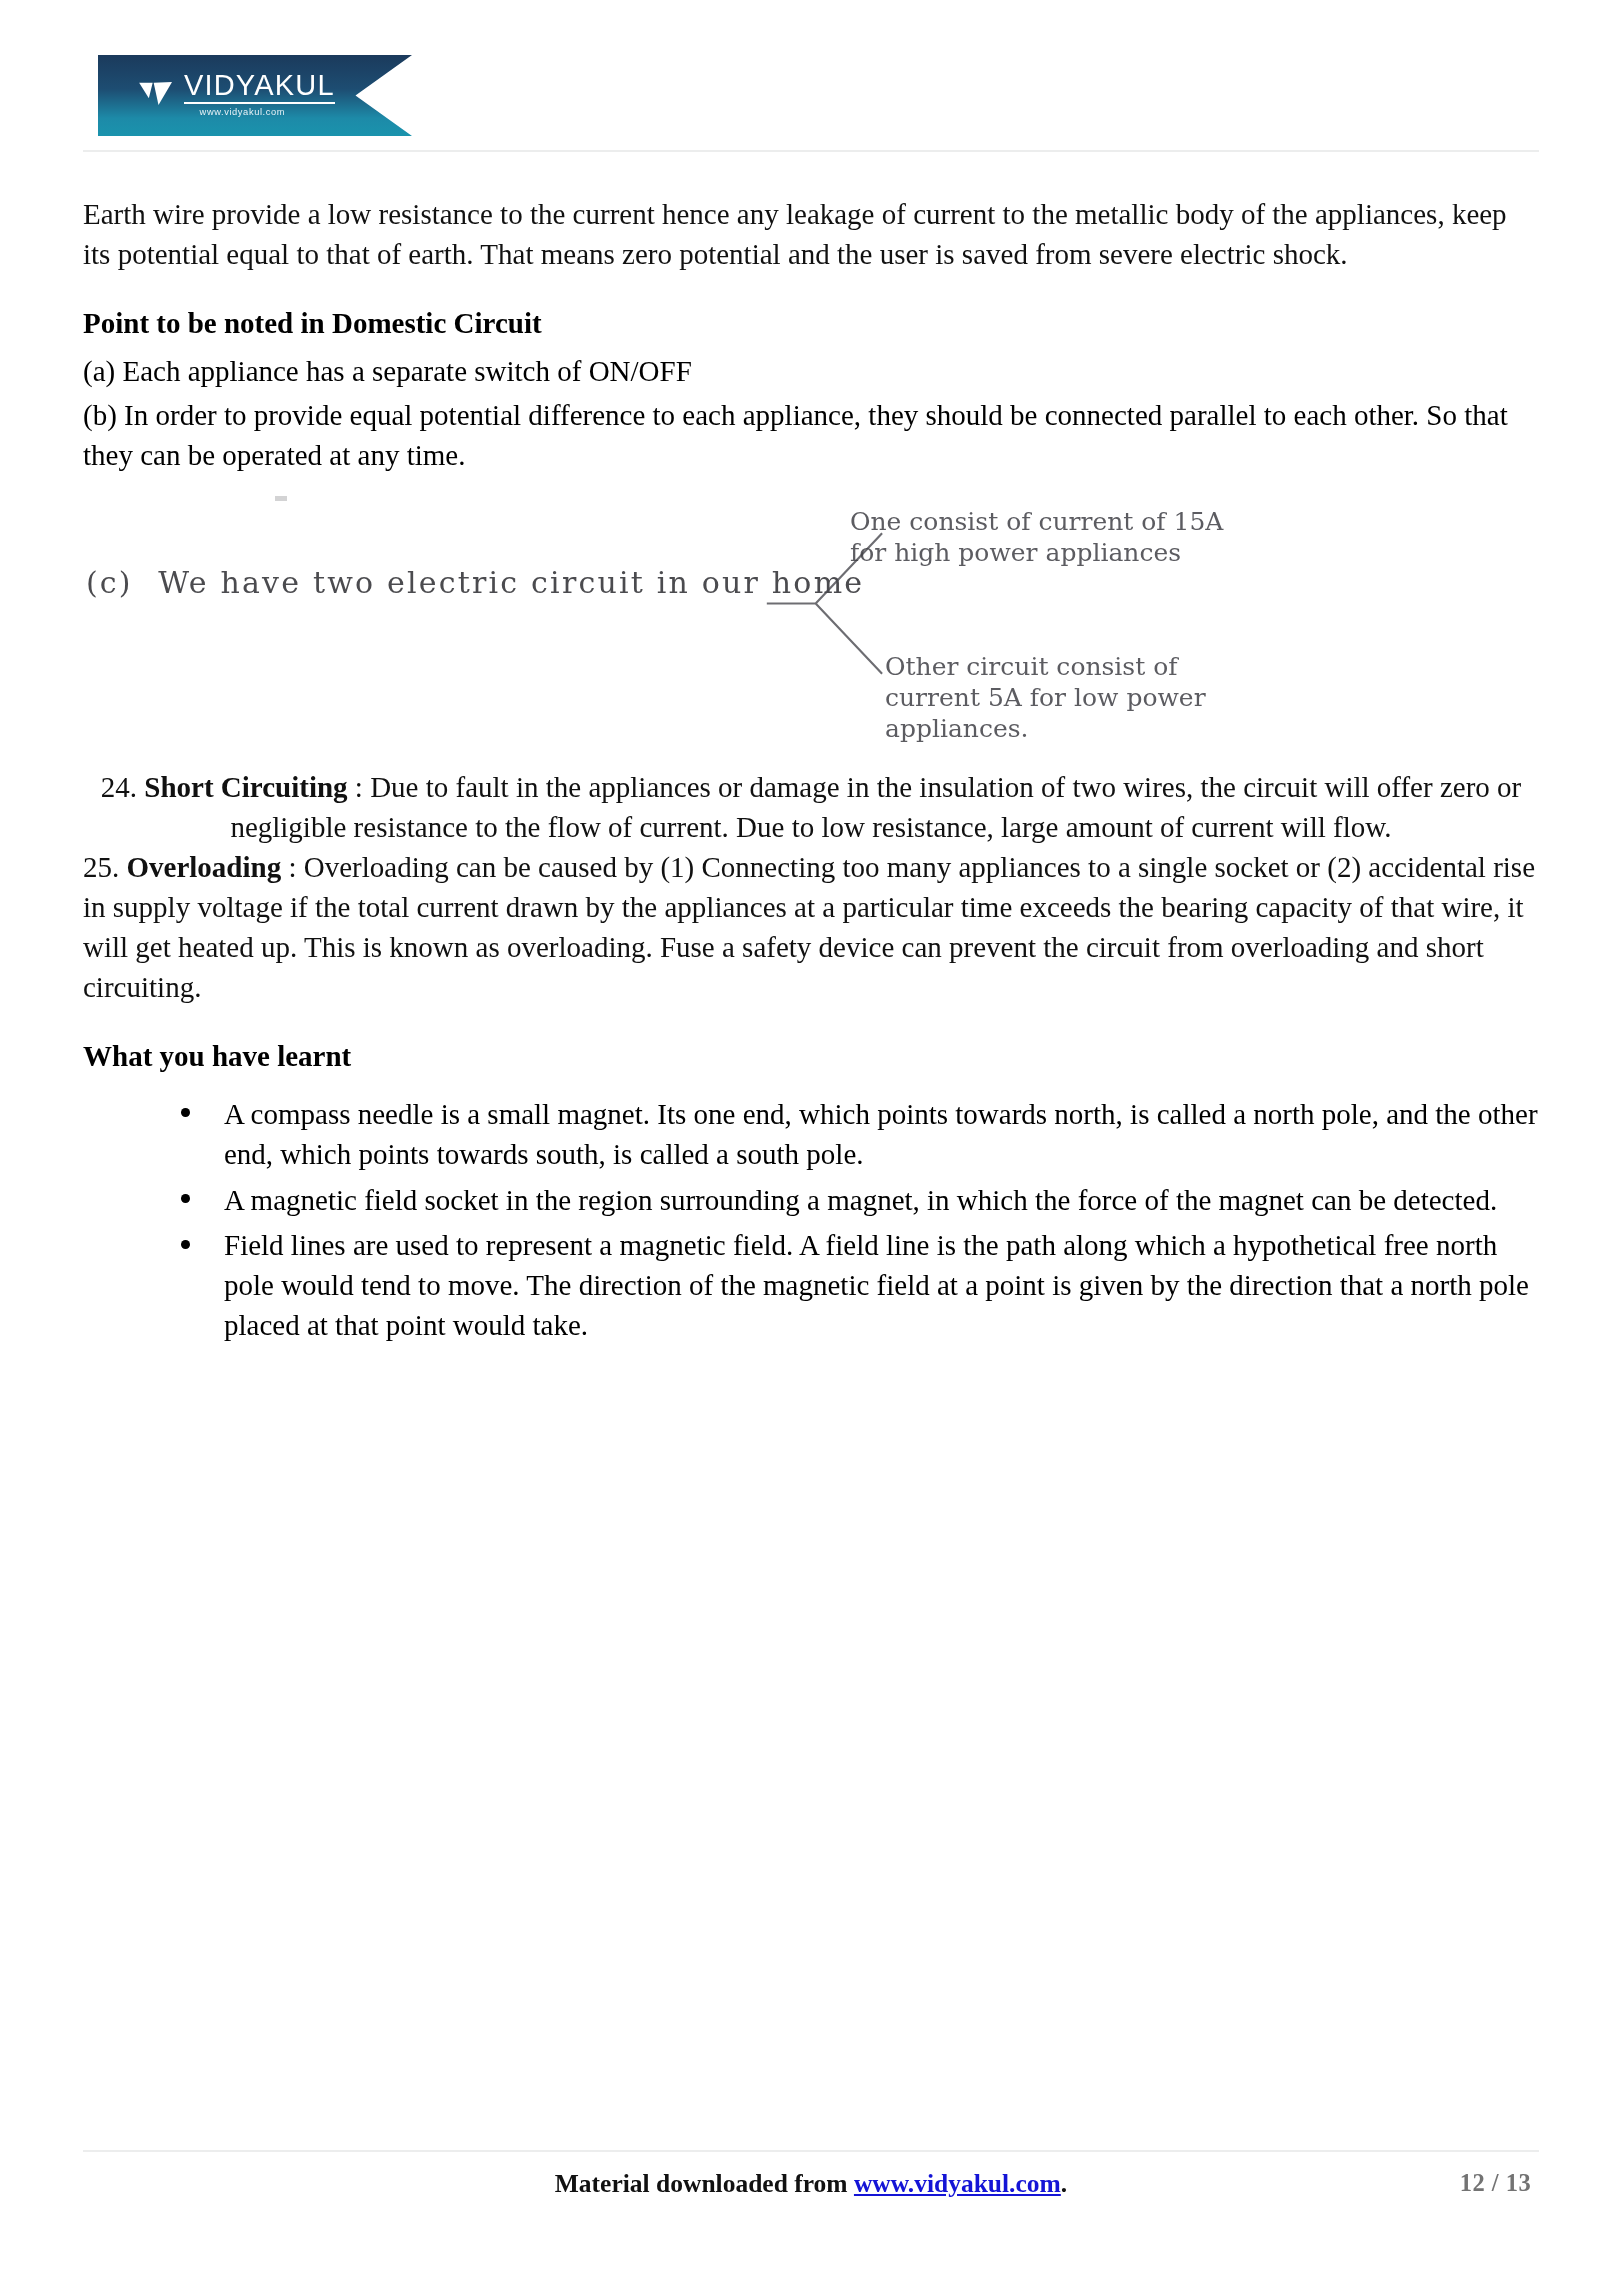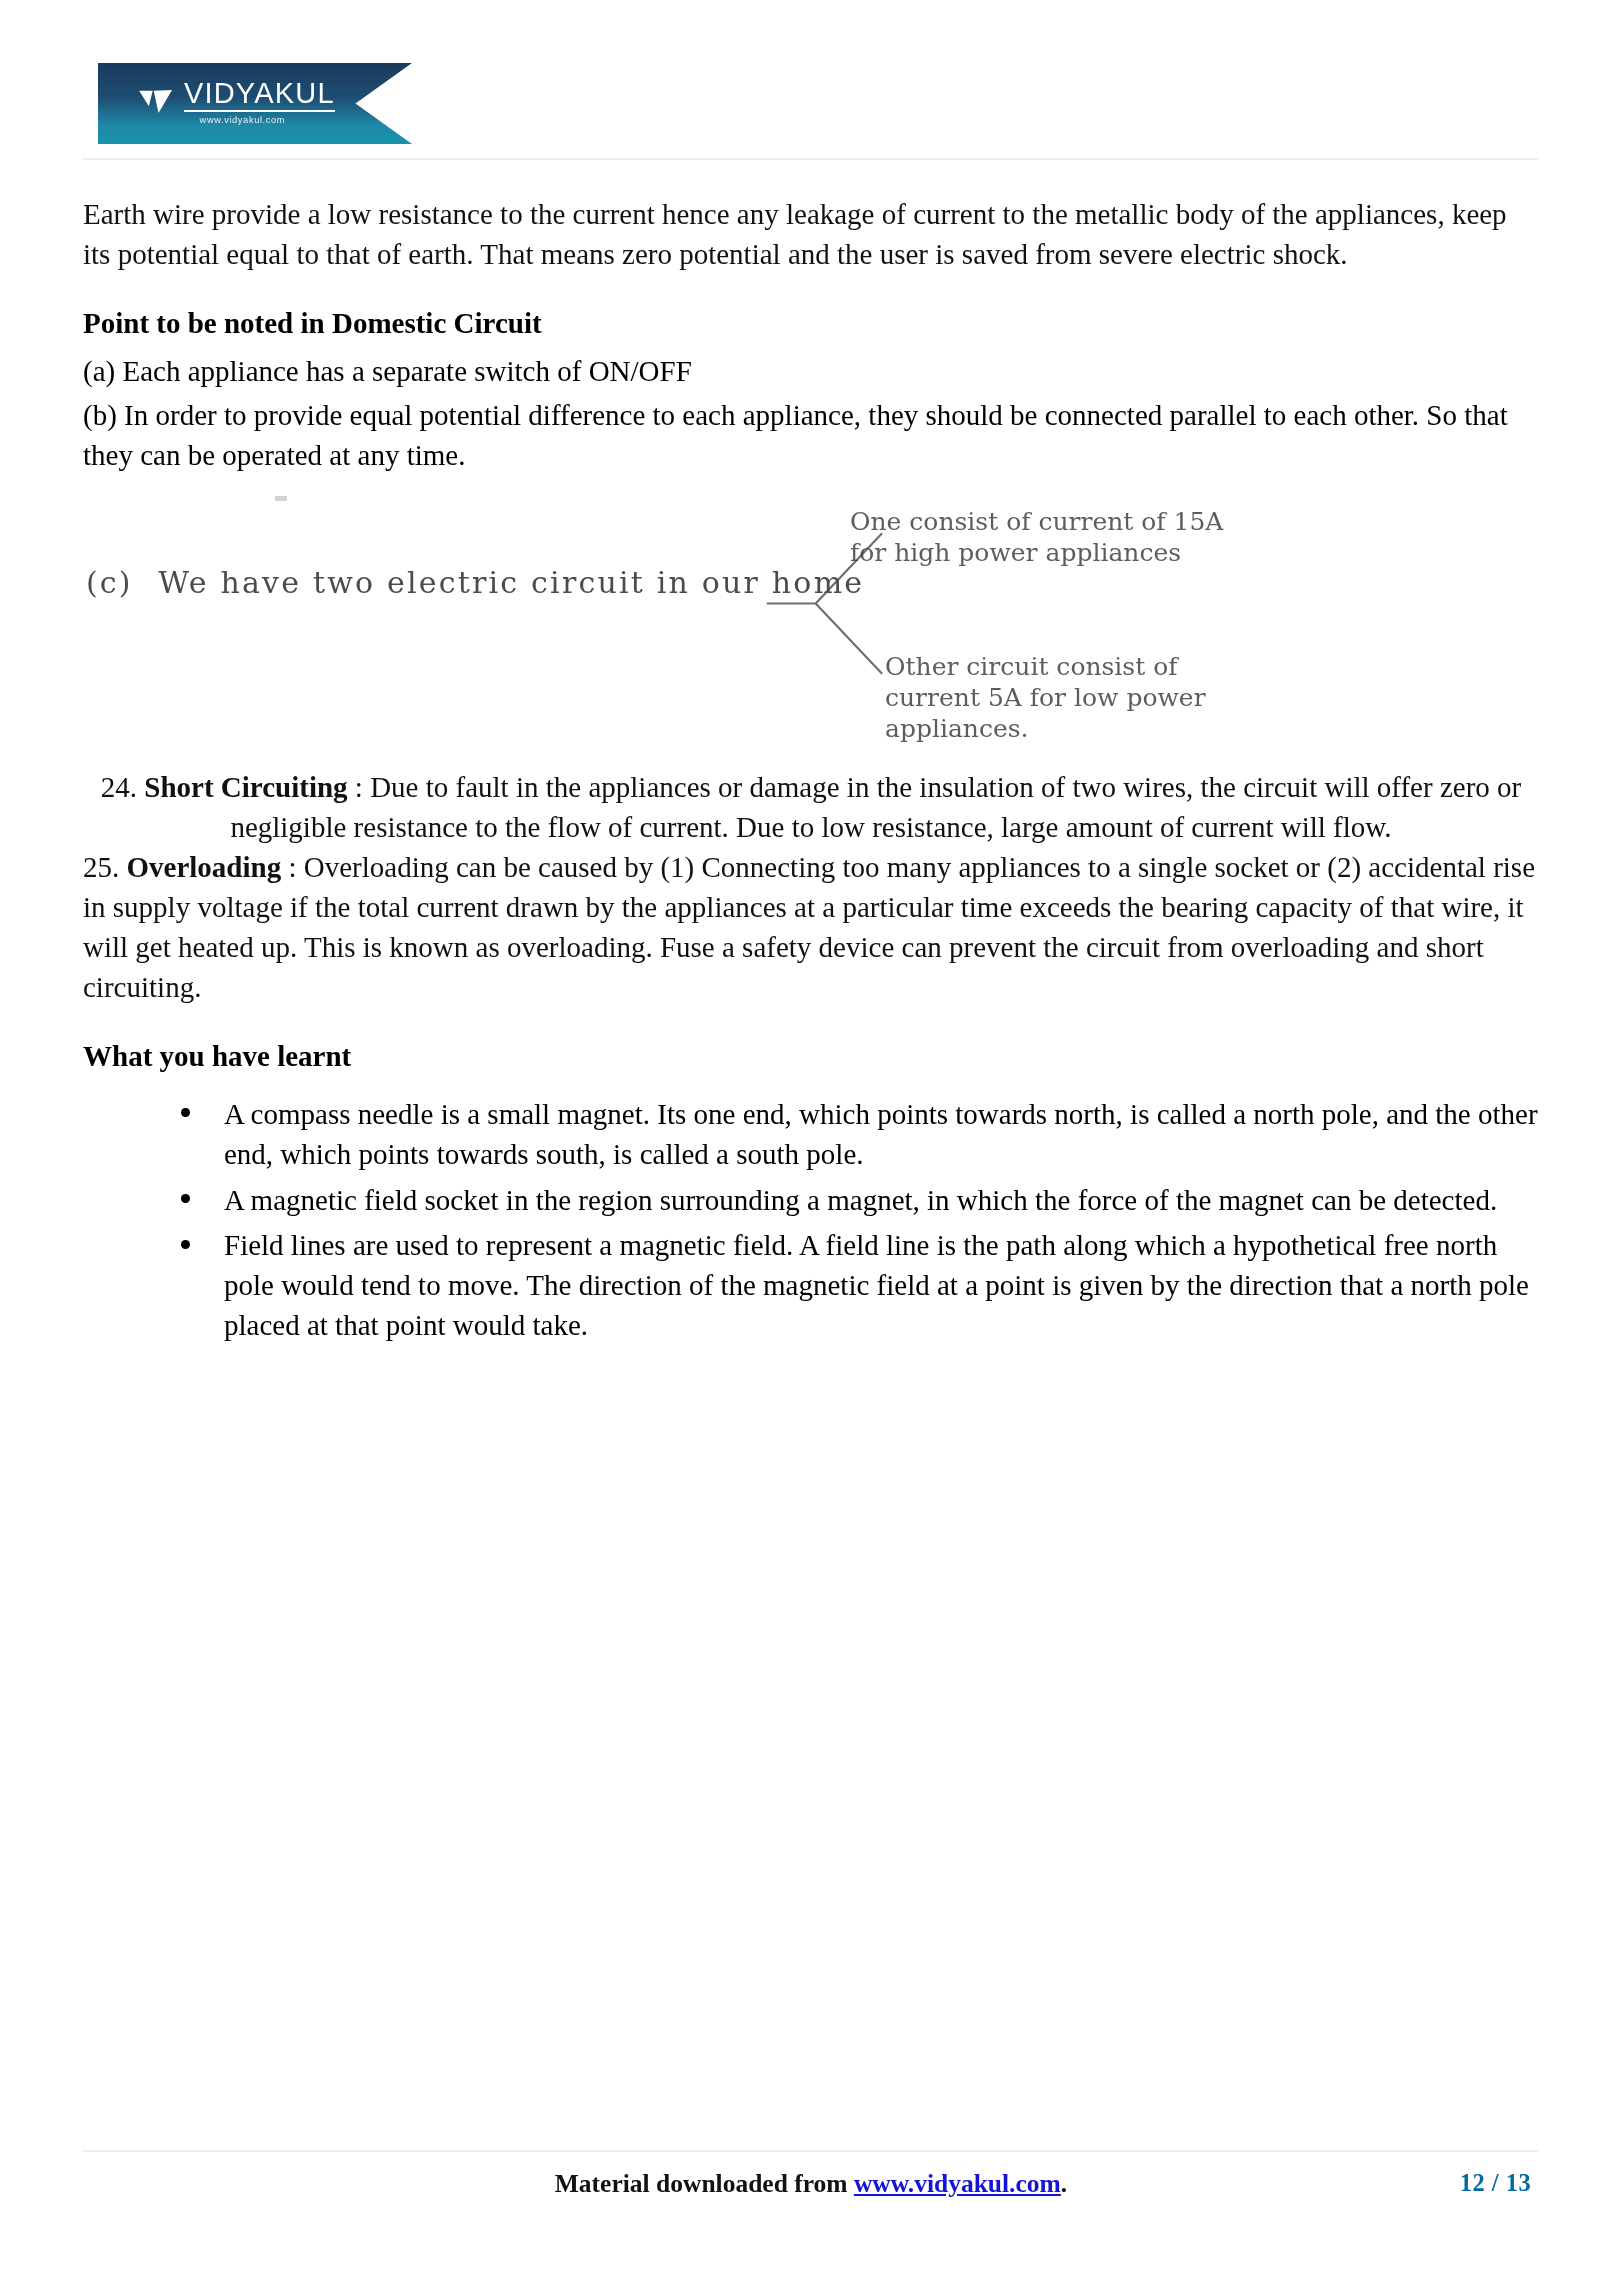--- a/index.html
+++ b/index.html
@@ -18,21 +18,21 @@
     margin: 0 auto;
     background: #ffffff;
     box-sizing: border-box;
     overflow: hidden;
   }
 
   
   .header {
     position: absolute;
     left: 0;
-    top: 16px;
+    top: 8px;
     width: 1594px;
     height: 147px;
   }
   .logo-banner {
     position: absolute;
     left: 98px;
     top: 47px;
     width: 314px;
     height: 81px;
     background: linear-gradient(180deg, #1b3a5c 0%, #1d4d72 42%, #1d8aa8 78%, #1a93ad 100%);
@@ -220,21 +220,21 @@
   .footer-center a.site-link {
     color: #1414d6;
     text-decoration: underline;
   }
   .footer-page {
     position: absolute;
     right: 7.8px;
     top: 7.8px;
     font-size: 24.5px;
     font-weight: bold;
-    color: #0369a1;
+    color: #737373;
     letter-spacing: 0.5px;
     margin-left: 27px;
   }
 </style>
 </head>
 <body>
 
 <div class="page">
 
   <div class="header">

